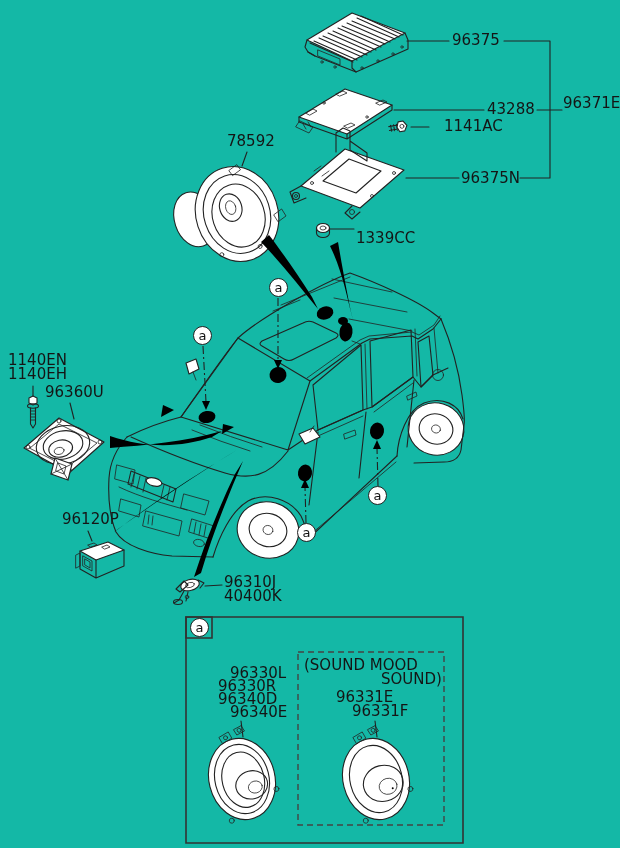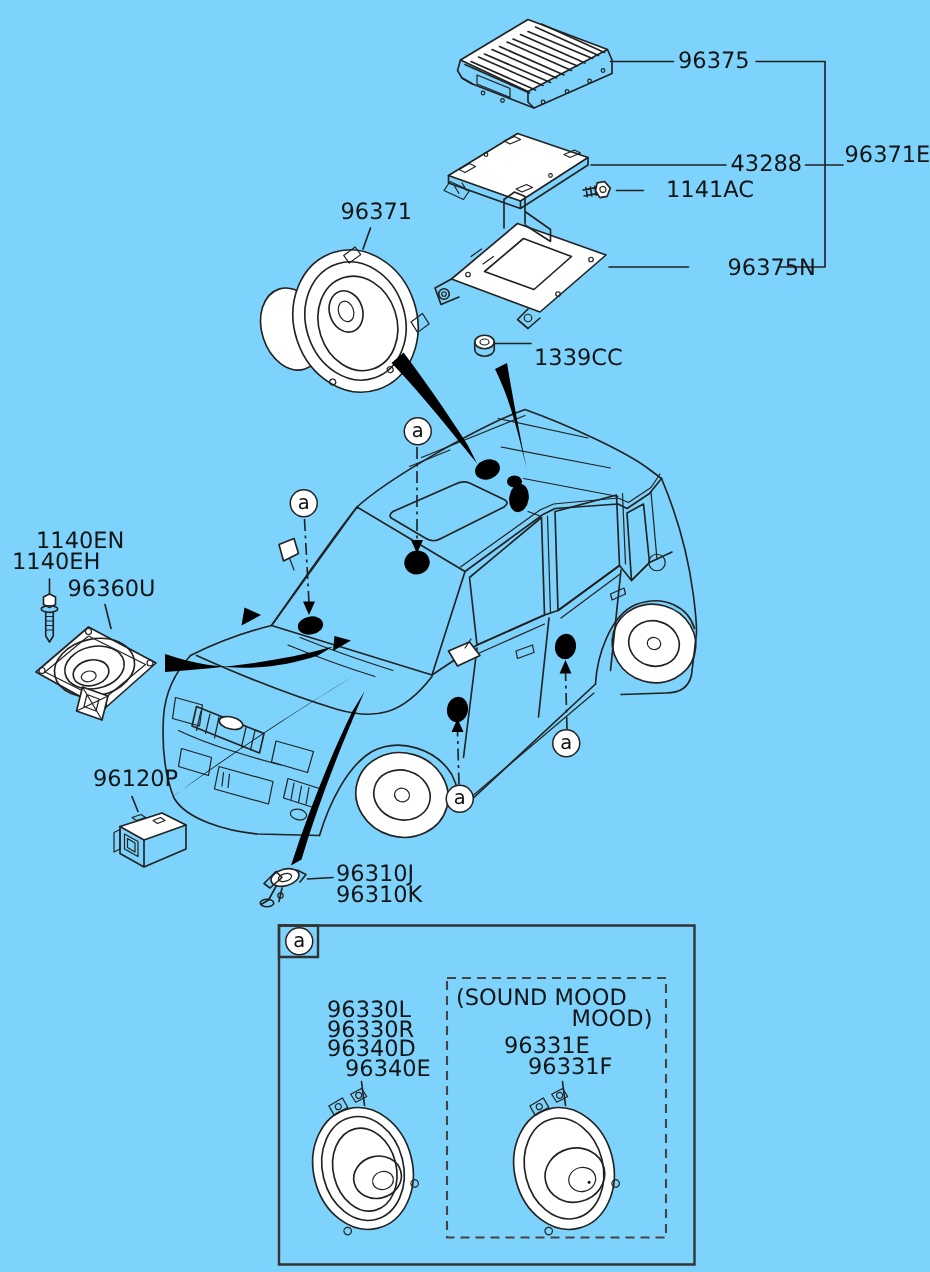--- a/index.html
+++ b/index.html
@@ -1,16 +1,16 @@
 <!DOCTYPE html>
 <html><head>
 <meta charset="utf-8">
 <style>
   html,body{margin:0;padding:0;background:#fff;}
-  .stage{position:relative;width:620px;height:848px;background:#7dd3fc;overflow:hidden;
+  .stage{position:relative;width:620px;height:848px;background:#14b8a6;overflow:hidden;
          font-family:"DejaVu Sans", sans-serif;text-align:right;}
   .artwork{position:absolute;left:0;top:0;}
   .lbl{position:absolute;font-size:15px;line-height:14px;color:#151515;white-space:nowrap;}
   .callout{position:absolute;width:19px;height:19px;box-sizing:border-box;border:1.6px solid #222;
            border-radius:50%;background:#fff;display:flex;align-items:center;justify-content:center;
            font-size:13px;color:#111;}
   svg *{vector-effect:non-scaling-stroke;}
   .ln{fill:none;stroke:#222;stroke-width:1.1;stroke-linejoin:round;stroke-linecap:round;}
   .ln2{fill:none;stroke:#222;stroke-width:0.8;stroke-linejoin:round;stroke-linecap:round;}
   .wht{fill:#fff;stroke:#222;stroke-width:1.1;stroke-linejoin:round;}
@@ -263,48 +263,48 @@
         <circle class="ln2" cx="356" cy="817" r="2.5"></circle>
           <circle class="ln2" cx="407" cy="797" r="2.5"></circle>
       </g>
     </g>
   </svg>
 
   <div class="lbl" style="left:452px;top:33px">96375</div>
   <div class="lbl" style="left:487px;top:102px">43288</div>
   <div class="lbl" style="left:444px;top:119px">1141AC</div>
   <div class="lbl" style="left:563px;top:96px">96371E</div>
-  <div class="lbl" style="left:485px;top:171px">96375N</div>
+  <div class="lbl" style="left:461px;top:171px">96375N</div>
   <div class="lbl" style="left:356px;top:231px">1339CC</div>
-  <div class="lbl" style="left:227px;top:134px">96371</div>
-  <div class="lbl" style="left:24px;top:353px">1140EN</div>
+  <div class="lbl" style="left:227px;top:134px">78592</div>
+  <div class="lbl" style="left:8px;top:353px">1140EN</div>
   <div class="lbl" style="left:8px;top:367px">1140EH</div>
   <div class="lbl" style="left:45px;top:385px">96360U</div>
   <div class="lbl" style="left:62px;top:512px">96120P</div>
   <div class="lbl" style="left:224px;top:575px">96310J</div>
-  <div class="lbl" style="left:224px;top:589px">96310K</div>
+  <div class="lbl" style="left:224px;top:589px">40400K</div>
 
   <div class="callout" style="left:269px;top:278px">
       <span>a</span>
     </div>
   <div class="callout" style="left:193px;top:326px">
       <span>a</span>
     </div>
   <div class="callout" style="left:297px;top:523px">
       <span>a</span>
     </div>
   <div class="callout" style="left:368px;top:486px">
       <span>a</span>
     </div>
 
   <div class="callout" style="left:190px;top:618px">
       <span>a</span>
     </div>
-  <div class="lbl" style="left:218px;top:666px">96330L</div>
+  <div class="lbl" style="left:230px;top:666px">96330L</div>
   <div class="lbl" style="left:218px;top:679px">96330R</div>
   <div class="lbl" style="left:218px;top:692px">96340D</div>
   <div class="lbl" style="left:230px;top:705px">96340E</div>
   <div class="lbl" style="left:304px;top:658px">(SOUND MOOD</div>
-  <div class="lbl" style="left:381px;top:672px">MOOD)</div>
+  <div class="lbl" style="left:381px;top:672px">SOUND)</div>
   <div class="lbl" style="left:336px;top:690px">96331E</div>
   <div class="lbl" style="left:352px;top:704px">96331F</div>
 
 </div>
 
 </body></html>

